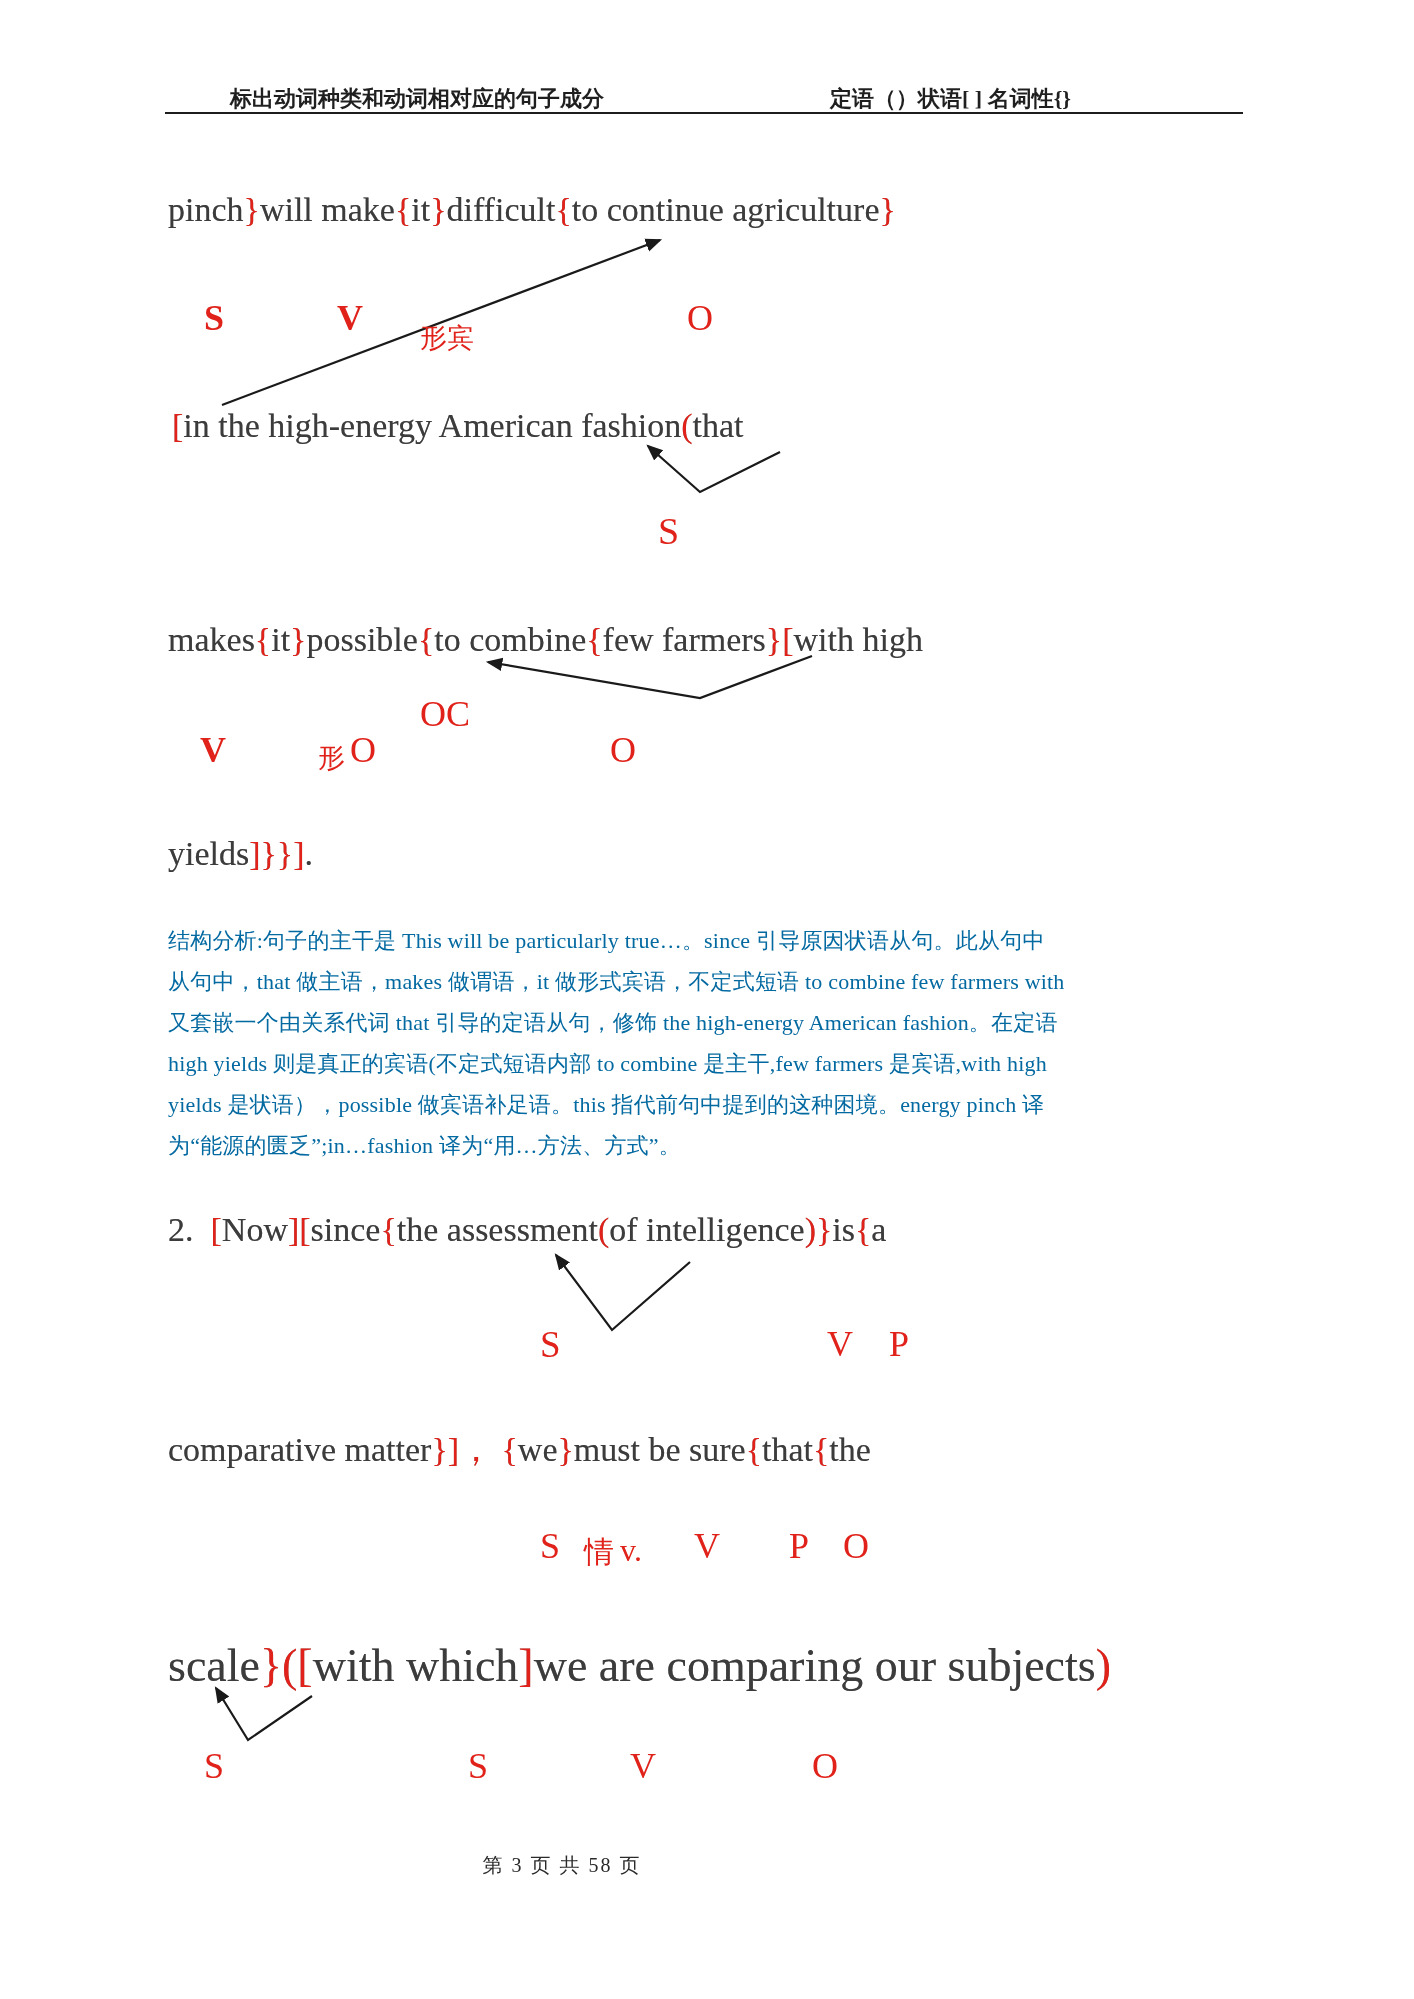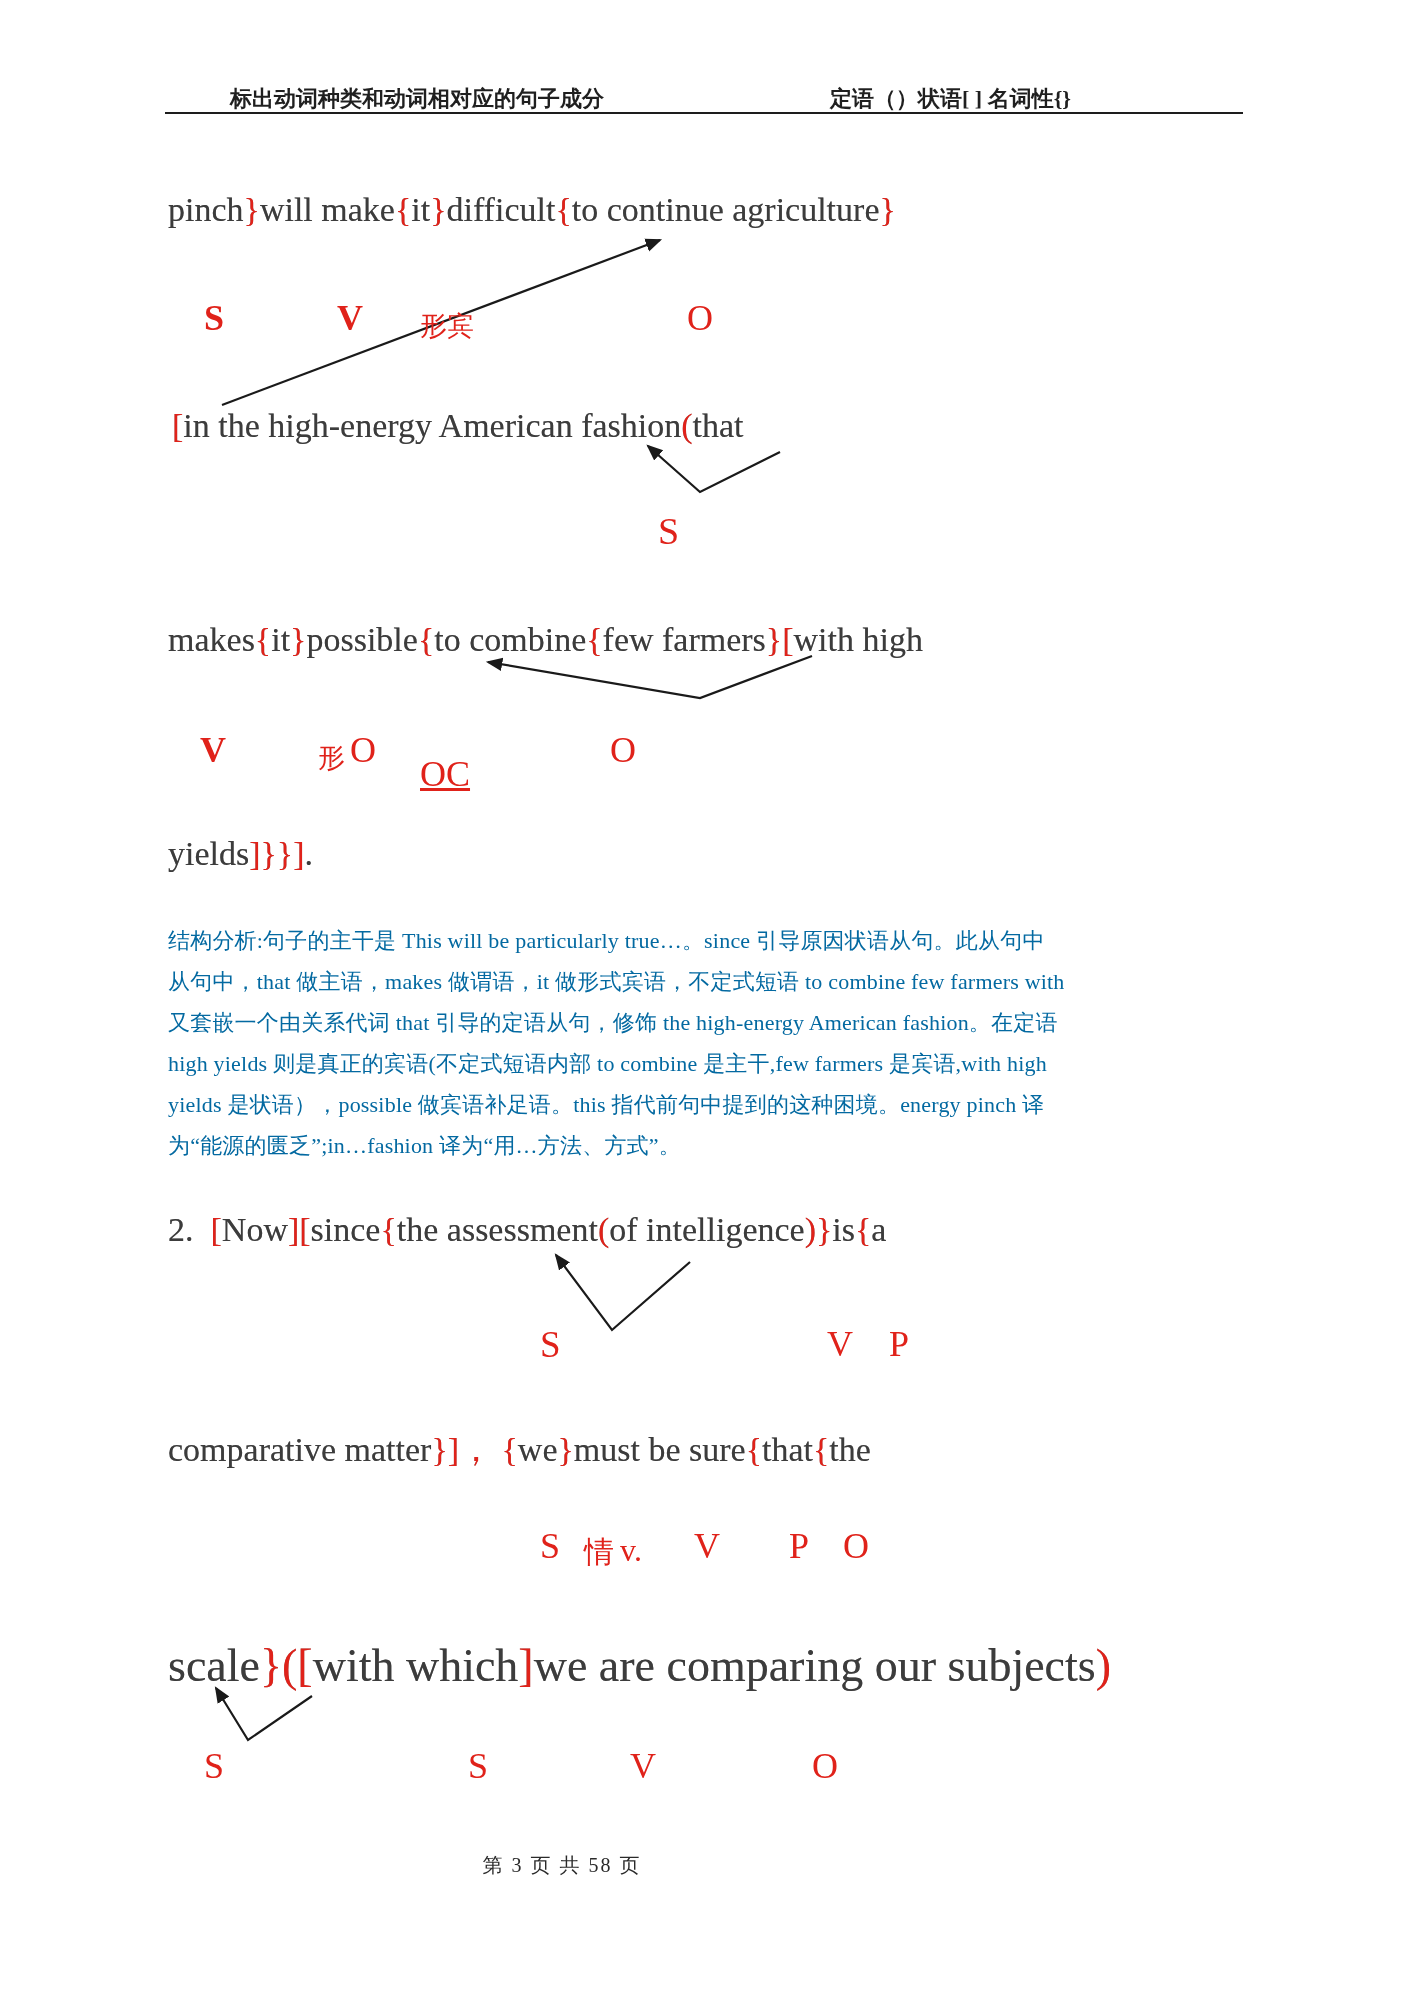--- a/index.html
+++ b/index.html
@@ -55,27 +55,27 @@
       <div class="sline" style="left: 172px; top: 406px; font-size: 34px;"><span class="red">[</span><span class="dark">in the high-energy American fashion</span><span class="red">(</span><span class="dark">that</span></div>
       <div class="sline" style="left: 168px; top: 620px; font-size: 34px;"><span class="dark">makes</span><span class="red">{</span><span class="dark">it</span><span class="red">}</span><span class="dark">possible</span><span class="red">{</span><span class="dark">to combine</span><span class="red">{</span><span class="dark">few farmers</span><span class="red">}</span><span class="red">[</span><span class="dark">with high</span></div>
       <div class="sline" style="left: 168px; top: 834px; font-size: 34px;"><span class="dark">yields</span><span class="red">]}}]</span><span class="dark">.</span></div>
       <div class="sline" style="left: 168px; top: 1210px; font-size: 34px;"><span class="dark">2.  </span><span class="red">[</span><span class="dark">Now</span><span class="red">][</span><span class="dark">since</span><span class="red">{</span><span class="dark">the assessment</span><span class="red">(</span><span class="dark">of intelligence</span><span class="red">)}</span><span class="dark">is</span><span class="red">{</span><span class="dark">a</span></div>
       <div class="sline" style="left: 168px; top: 1430px; font-size: 34px;"><span class="dark">comparative matter</span><span class="red">}]</span><span class="red">，</span><span class="dark"> </span><span class="red">{</span><span class="dark">we</span><span class="red">}</span><span class="dark">must be sure</span><span class="red">{</span><span class="dark">that</span><span class="red">{</span><span class="dark">the</span></div>
       <div class="sline" style="left: 168px; top: 1640px; font-size: 46px;"><span class="dark">scale</span><span class="red">}([</span><span class="dark">with which</span><span class="red">]</span><span class="dark">we are comparing our subjects</span><span class="red">)</span></div>
     </div>
   <div id="labels">
       <div class="glabel b" style="left: 204px; top: 300px; font-size: 36px;">S</div>
       <div class="glabel b" style="left: 337px; top: 300px; font-size: 36px;">V</div>
-      <div class="glabel" style="left: 420px; top: 312px; font-size: 27px;">形宾</div>
+      <div class="glabel" style="left: 420px; top: 324px; font-size: 27px;">形宾</div>
       <div class="glabel" style="left: 687px; top: 300px; font-size: 36px;">O</div>
       <div class="glabel" style="left: 658px; top: 512px; font-size: 38px;">S</div>
       <div class="glabel b" style="left: 200px; top: 732px; font-size: 36px;">V</div>
       <div class="glabel" style="left: 318px; top: 744px; font-size: 27px;">形</div>
       <div class="glabel" style="left: 350px; top: 732px; font-size: 36px;">O</div>
-      <div class="glabel" style="left: 420px; top: 756px; font-size: 36px; text-decoration: underline;">OC</div>
+      <div class="glabel" style="left: 420px; top: 696px; font-size: 36px;">OC</div>
       <div class="glabel" style="left: 610px; top: 732px; font-size: 36px;">O</div>
       <div class="glabel" style="left: 540px; top: 1326px; font-size: 37px;">S</div>
       <div class="glabel" style="left: 827px; top: 1326px; font-size: 36px;">V</div>
       <div class="glabel" style="left: 889px; top: 1326px; font-size: 36px;">P</div>
       <div class="glabel" style="left: 540px; top: 1528px; font-size: 36px;">S</div>
       <div class="glabel" style="left: 584px; top: 1536px; font-size: 30px;">情</div>
       <div class="glabel" style="left: 620px; top: 1534px; font-size: 32px;">v.</div>
       <div class="glabel" style="left: 694px; top: 1528px; font-size: 36px;">V</div>
       <div class="glabel" style="left: 789px; top: 1528px; font-size: 36px;">P</div>
       <div class="glabel" style="left: 843px; top: 1528px; font-size: 36px;">O</div>

